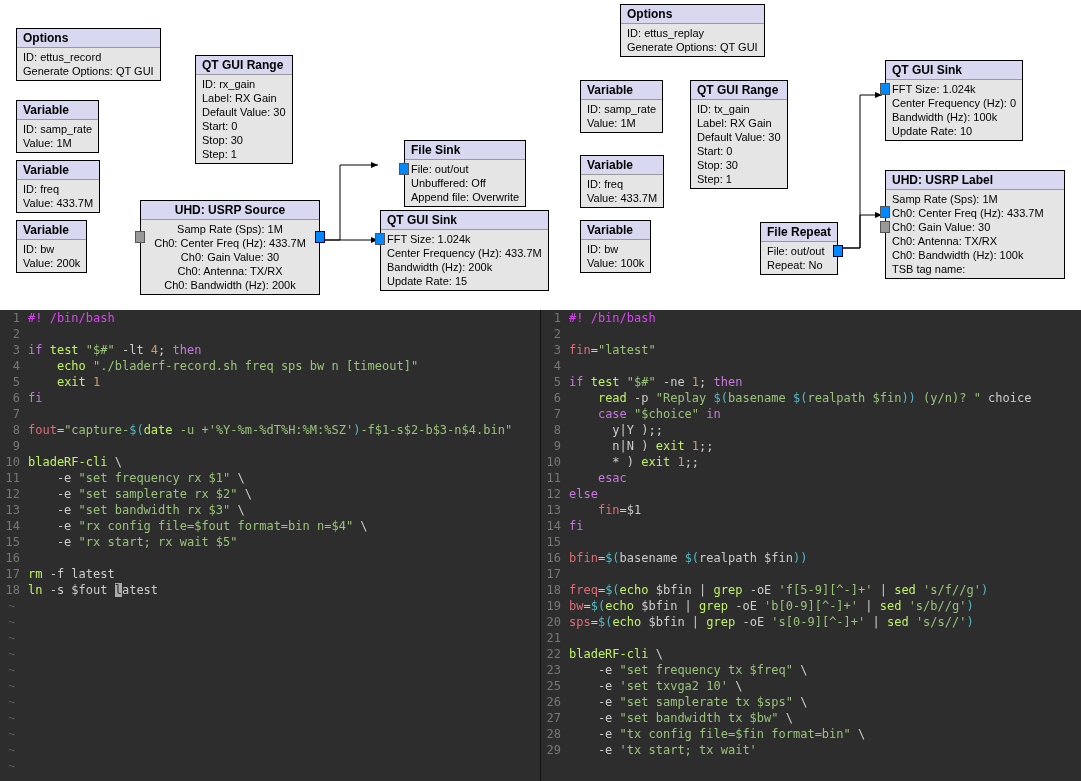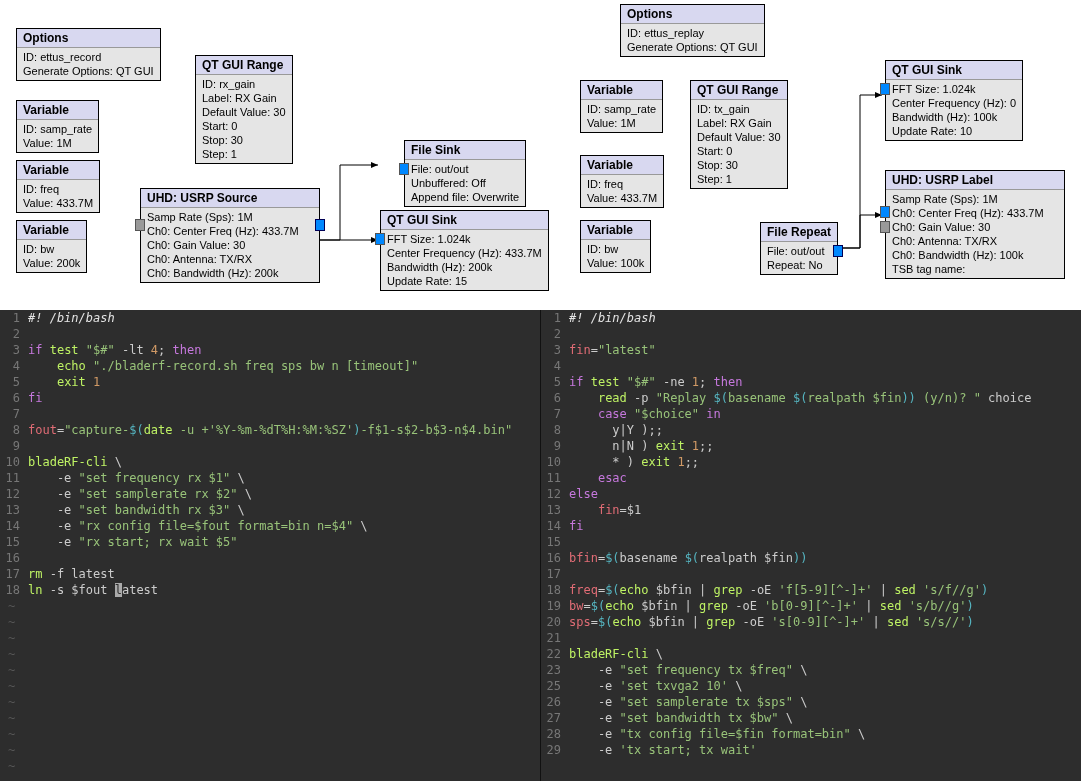--- a/index.html
+++ b/index.html
@@ -12,21 +12,21 @@
 .block-body b { font-weight: normal; }
 .port-in { position: absolute; left: -6px; width: 10px; height: 12px; background: #999; border: 1px solid #555; }
 .port-out { position: absolute; right: -6px; width: 10px; height: 12px; background: #08f; border: 1px solid #005; }
 svg.wires { position: absolute; top: 0; left: 0; pointer-events: none; }
 .bottom-section { display: flex; height: 471px; font-family: 'Menlo', 'Monaco', monospace; font-size: 12px; }
 .code-pane { flex: 1; background: #2d2d2d; color: #ccc; overflow: hidden; position: relative; }
 .code-pane:first-child { border-right: 1px solid #111; }
 .code-line { display: flex; line-height: 16px; }
 .gutter { width: 28px; text-align: right; color: #777; padding-right: 8px; user-select: none; flex-shrink: 0; }
 .code-text { white-space: pre; }
-.c-comment { color: #e5e5e5; font-style: italic; }
+.c-comment { color: #d946ef; }
 .c-kw { color: #c678dd; }
 .c-str { color: #98c379; }
 .c-var { color: #e06c75; }
 .c-fn { color: #bef264; }
 .c-num { color: #d19a66; }
 .c-cmd { color: #56b6c2; }
 .tilde { color: #555; padding-left: 8px; line-height: 16px; }
 .cursor { background: #aaa; color: #2d2d2d; }
 </style>
 </head>
@@ -81,21 +81,21 @@
     <div class="block-body">
       <div><b>ID: </b><span>rx_gain</span></div>
       <div><b>Label: </b><span>RX Gain</span></div>
       <div><b>Default Value: </b><span>30</span></div>
       <div><b>Start: </b><span>0</span></div>
       <div><b>Stop: </b><span>30</span></div>
       <div><b>Step: </b><span>1</span></div>
     </div>
   </div>
 
-  <div class="block" style="left:140px; top:188px; width:180px;">
+  <div class="block" style="left:140px; top:200px; width:180px;text-align:center;">
     <div class="port-in" style="top:30px;"></div>
     <div class="port-out" style="top:30px;"></div>
     <div class="block-title">UHD: USRP Source</div>
     <div class="block-body">
       <div><b>Samp Rate (Sps): </b><span>1M</span></div>
       <div><b>Ch0: Center Freq (Hz): </b><span>433.7M</span></div>
       <div><b>Ch0: Gain Value: </b><span>30</span></div>
       <div><b>Ch0: Antenna: </b><span>TX/RX</span></div>
       <div><b>Ch0: Bandwidth (Hz): </b><span>200k</span></div>
     </div>

